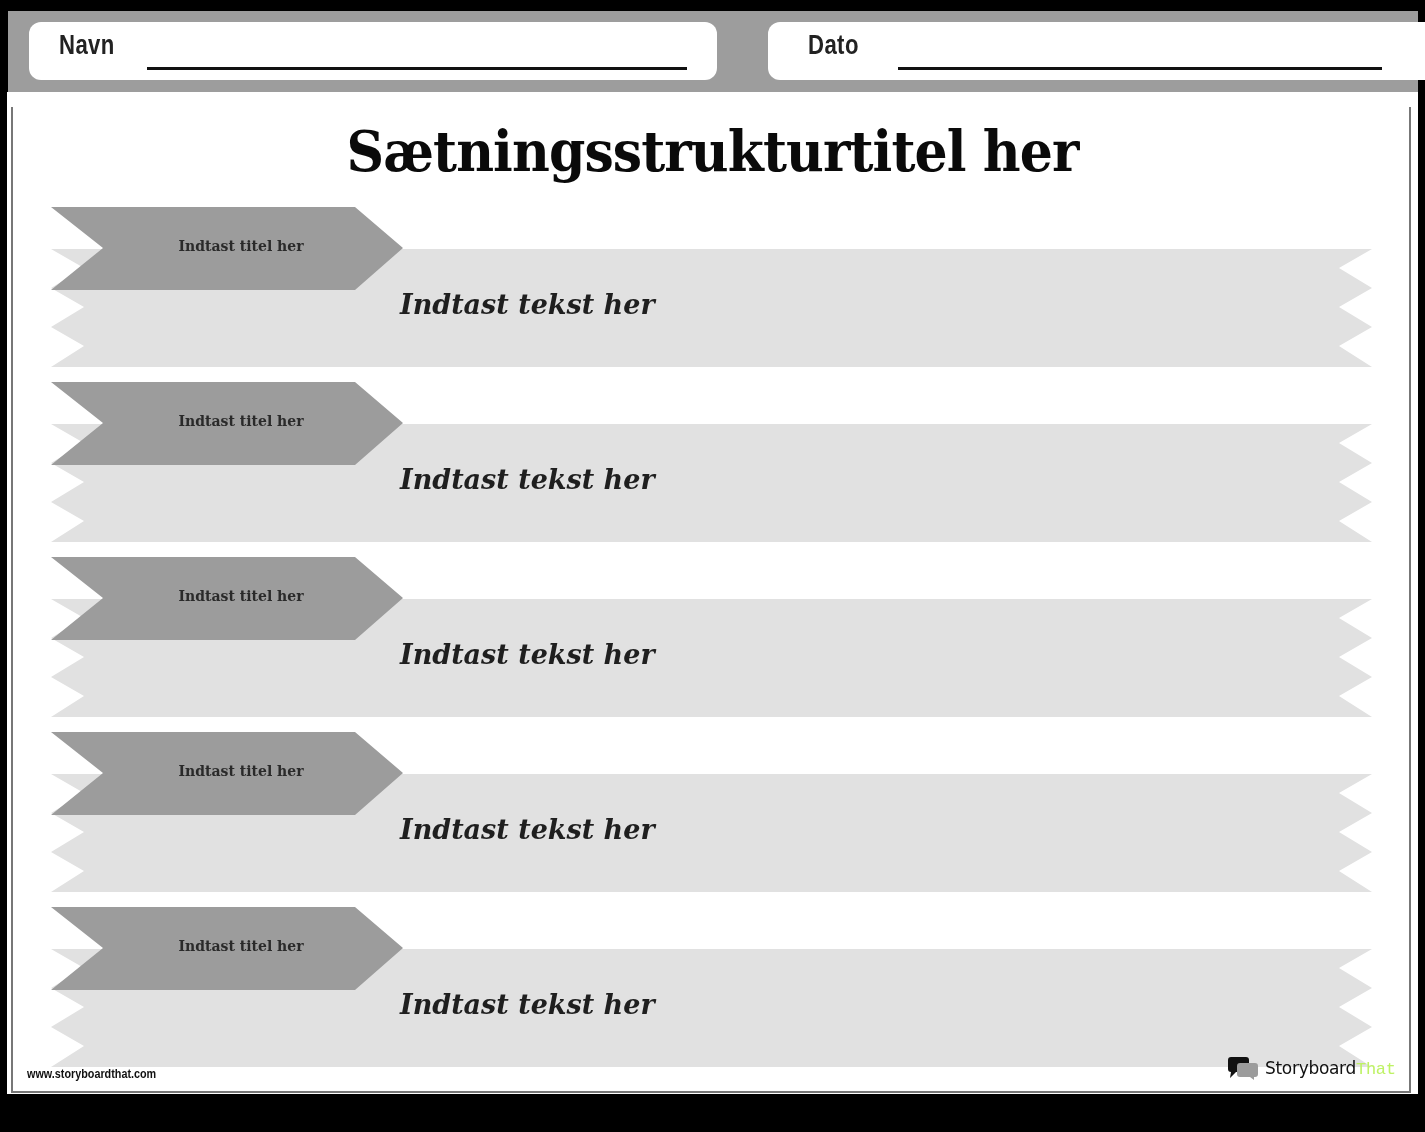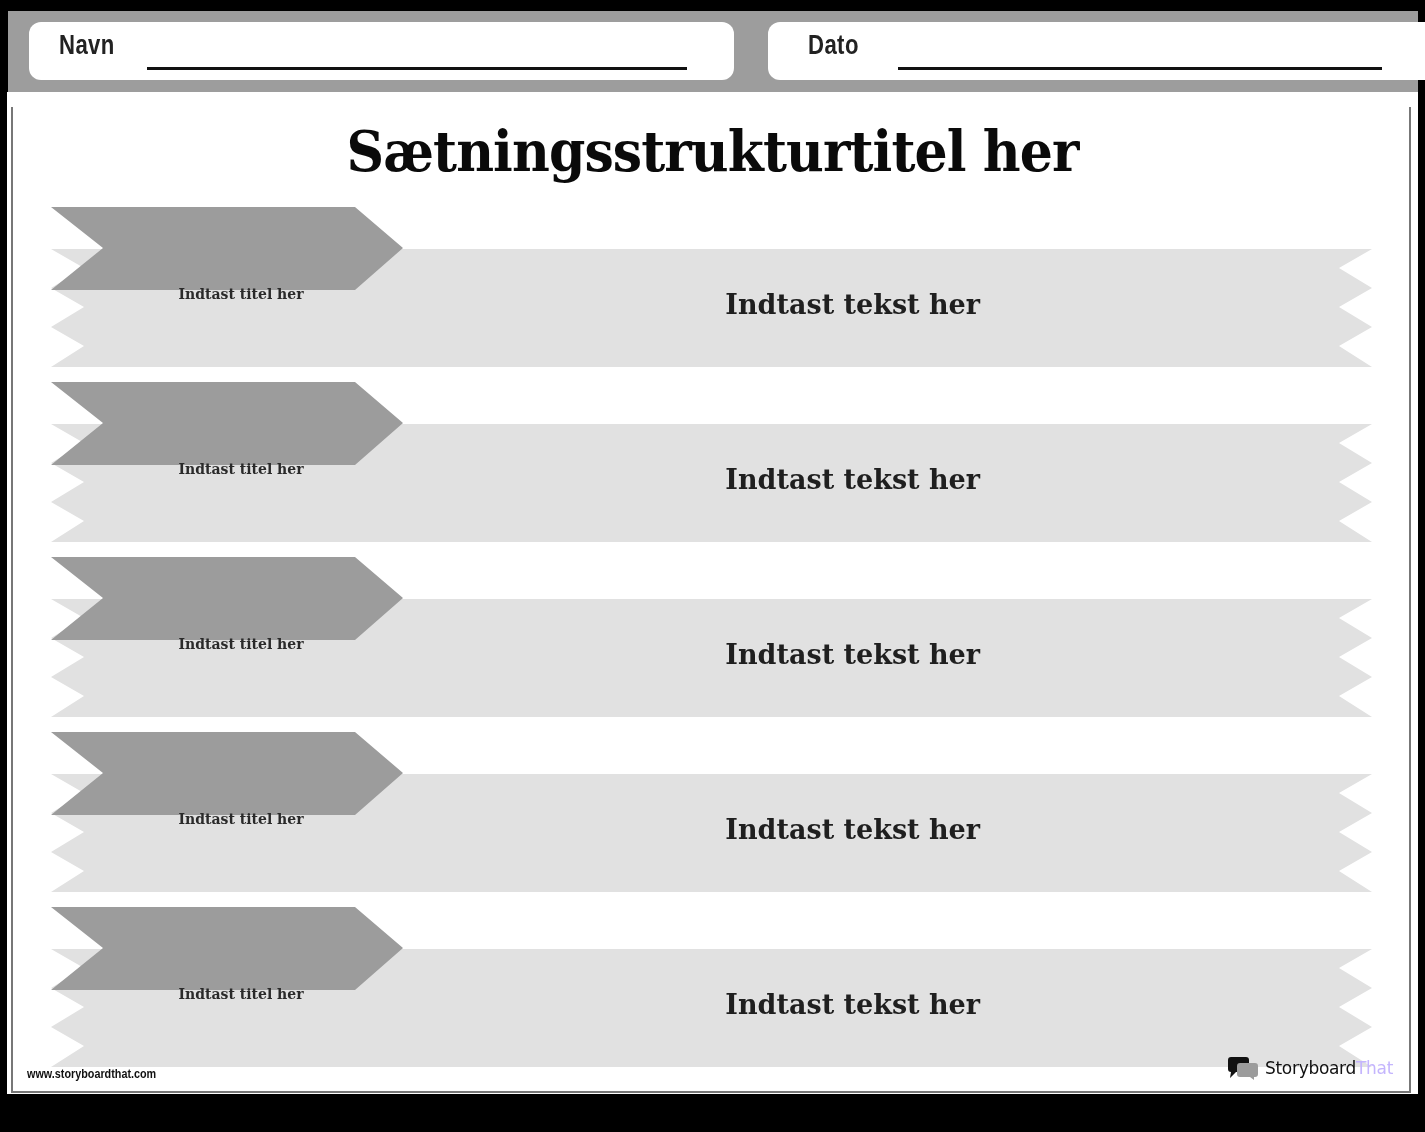--- a/index.html
+++ b/index.html
@@ -1,31 +1,31 @@
 <!DOCTYPE html>
 <html><head>
 <meta charset="utf-8">
 <style>
   html,body{margin:0;padding:0;}
   body{width:1425px;height:1132px;background:#000;position:relative;overflow:hidden;font-family:"DejaVu Serif",serif;}
   .header-bar{position:absolute;left:8px;top:11px;width:1410px;height:81px;background:#9d9d9d;}
-  .field-box{position:absolute;top:22px;height:58px;background:#fff;border-radius:12px;padding-left:17px;}
+  .field-box{position:absolute;top:22px;height:58px;background:#fff;border-radius:12px;}
   .field-label{position:absolute;top:8px;font-family:"Liberation Sans",sans-serif;font-weight:bold;font-size:27px;color:#222;transform:scaleX(0.82);transform-origin:left top;letter-spacing:0.5px;}
   .field-line{position:absolute;height:3px;background:#111;top:45px;}
   .sheet{position:absolute;left:7px;top:92px;width:1411px;height:1002px;background:#fff;}
   .sheet-border{position:absolute;left:11px;top:107px;width:1400px;height:986px;border-left:2px solid #777;border-right:2px solid #777;border-bottom:2px solid #777;box-sizing:border-box;}
   .title{position:absolute;left:0;top:118px;width:1425px;text-align:center;font-family:"DejaVu Serif",serif;font-weight:bold;font-size:56px;color:#0a0a0a;letter-spacing:-1px;transform:scaleX(0.93);transform-origin:center;}
   .row{position:absolute;left:0;width:1425px;height:160px;}
   .row svg{position:absolute;left:0;top:0;}
-  .row-title{position:absolute;left:130px;width:222px;text-align:center;font-family:"DejaVu Serif",serif;font-weight:bold;font-size:14px;color:#2a2a2a;margin-top:48px;}
-  .row-text{position:absolute;left:400px;width:580px;text-align:right;font-family:"DejaVu Serif",serif;font-weight:bold;font-size:27px;color:#1f1f1f;}
+  .row-title{position:absolute;left:130px;width:222px;text-align:center;font-family:"DejaVu Serif",serif;font-weight:bold;font-size:14px;color:#2a2a2a;}
+  .row-text{position:absolute;left:400px;width:580px;text-align:left;font-family:"DejaVu Serif",serif;font-weight:bold;font-size:27px;color:#1f1f1f;font-style:italic;}
   .footer-url{position:absolute;left:27px;top:1067px;font-family:"Liberation Sans",sans-serif;font-weight:bold;font-size:12px;color:#111;transform:scaleX(0.9);transform-origin:left top;}
   .brand{position:absolute;left:1227px;top:1055px;display:flex;align-items:center;}
   .brand-name{font-family:"DejaVu Sans",sans-serif;font-size:17px;color:#111;margin-left:6px;letter-spacing:-0.3px;}
-  .brand-name .that{color:#c4b5fd;}
+  .brand-name .that{color:#bef264;font-family:Liberation Mono, monospace;}
 </style>
 </head>
 <body>
 
 <div class="header-bar"></div>
 
 <div class="field-box" style="left:29px;width:688px;">
   <span class="field-label" style="left:30px;">Navn</span>
   <div class="field-line" style="left:118px;width:540px;"></div>
 </div>

